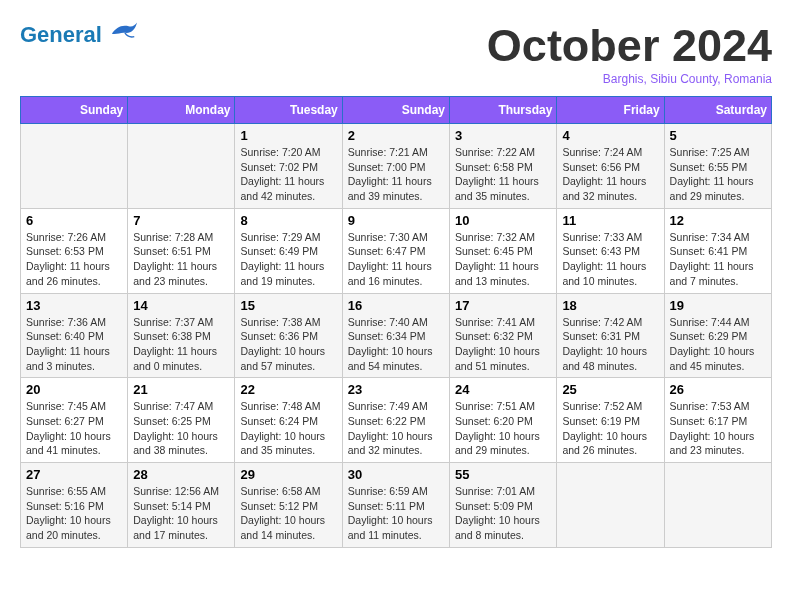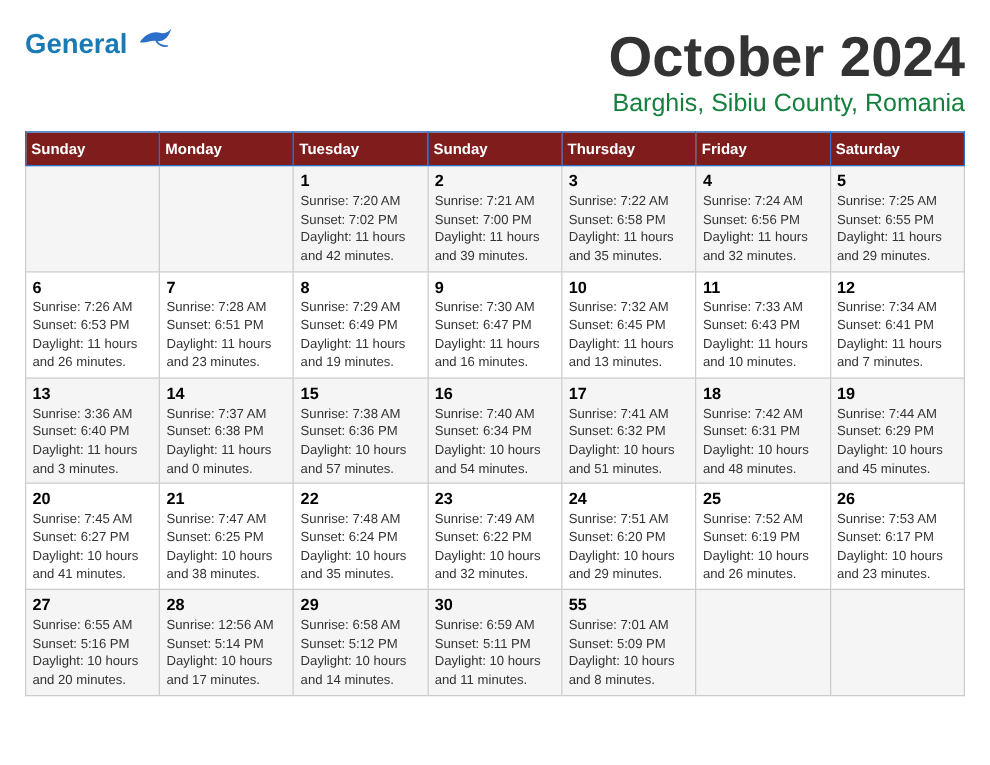--- a/index.html
+++ b/index.html
@@ -36,33 +36,33 @@
     }
     .title-block {
       text-align: right;
     }
     .month-title {
       font-size: 45px;
       font-weight: bold;
       color: #333;
     }
     .location {
-      font-size: 20px;
-      color: #15803d;
+      font-size: 12px;
+      color: #8b5cf6;
     }
     table {
       width: 100%;
       border-collapse: collapse;
       font-size: 11px;
     }
     thead tr th {
-      background-color: #7f1d1d;
+      background-color: #8b5cf6;
       color: #fff;
       padding: 6px 4px;
-      text-align: left;
+      text-align: right;
       font-size: 12px;
       font-weight: bold;
       border: 1px solid #2a6fc9;
     }
     tbody tr td {
       border: 1px solid #ccc;
       padding: 4px 5px;
       vertical-align: top;
       min-height: 80px;
       height: 80px;
@@ -199,21 +199,21 @@
         <td>
           <span class="day-num">12</span>
           <div class="cell-text">Sunrise: 7:34 AM</div>
           <div class="cell-text">Sunset: 6:41 PM</div>
           <div class="cell-text">Daylight: 11 hours and 7 minutes.</div>
         </td>
       </tr>
       <tr>
         <td>
           <span class="day-num">13</span>
-          <div class="cell-text">Sunrise: 3:36 AM</div>
+          <div class="cell-text">Sunrise: 7:36 AM</div>
           <div class="cell-text">Sunset: 6:40 PM</div>
           <div class="cell-text">Daylight: 11 hours and 3 minutes.</div>
         </td>
         <td>
           <span class="day-num">14</span>
           <div class="cell-text">Sunrise: 7:37 AM</div>
           <div class="cell-text">Sunset: 6:38 PM</div>
           <div class="cell-text">Daylight: 11 hours and 0 minutes.</div>
         </td>
         <td>

